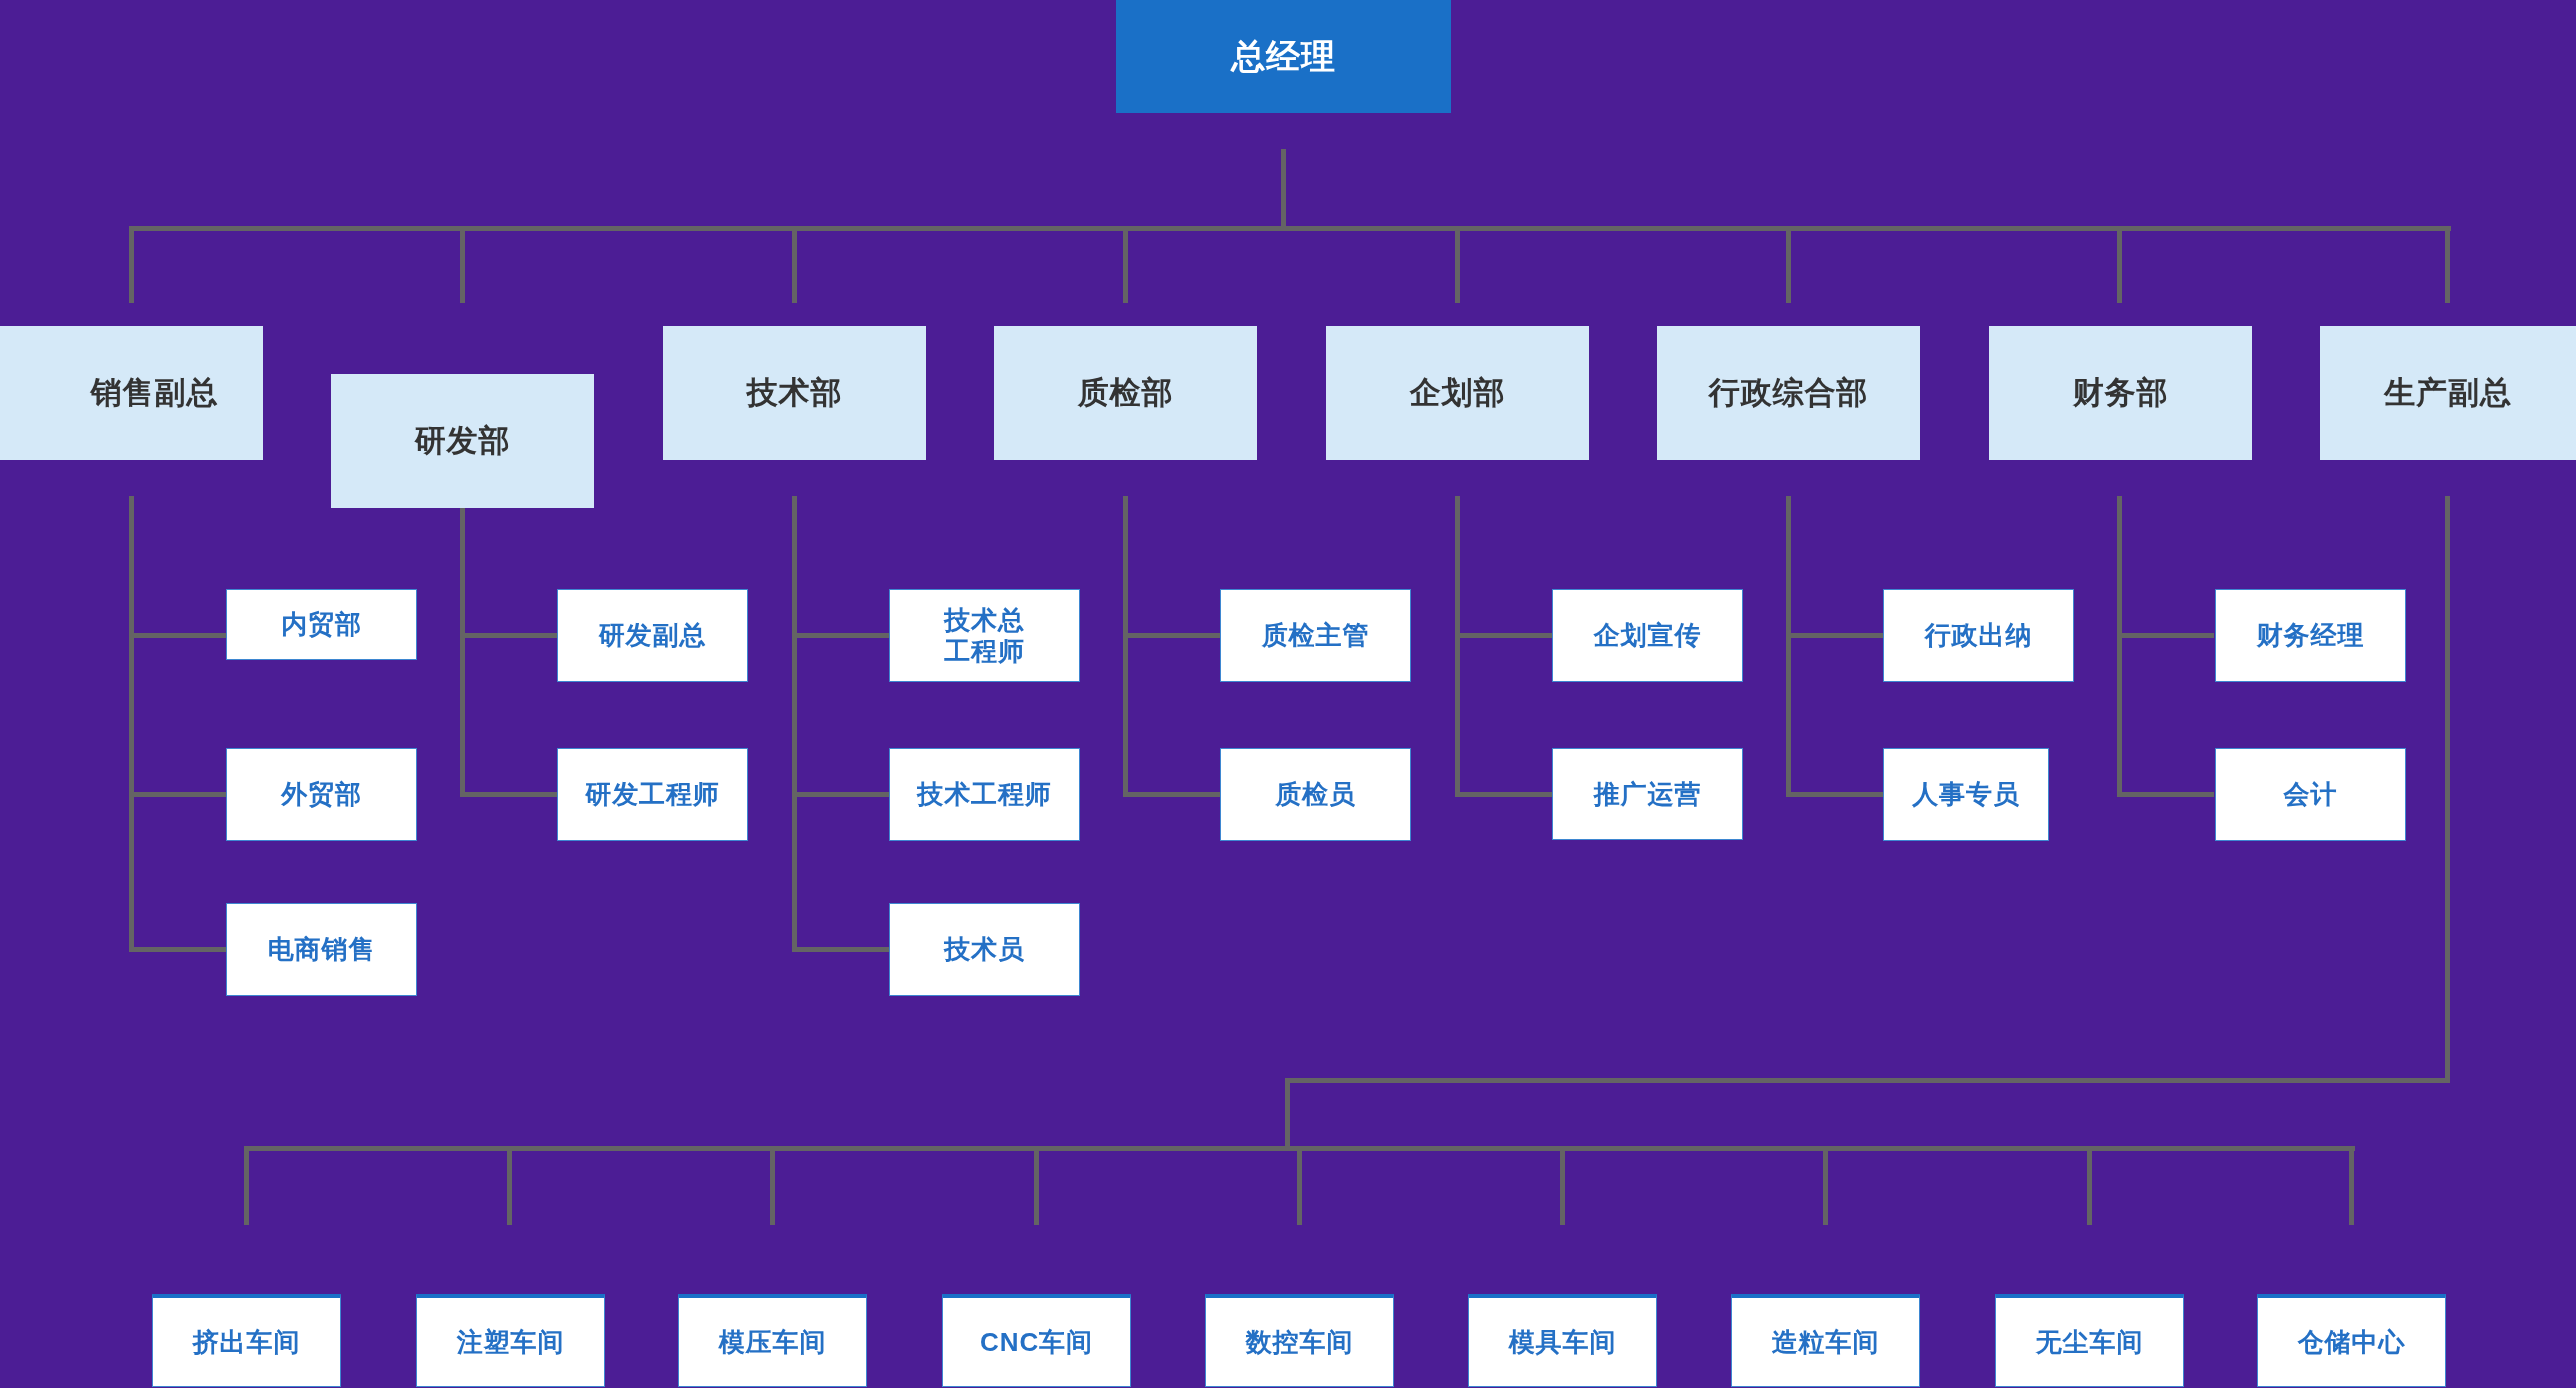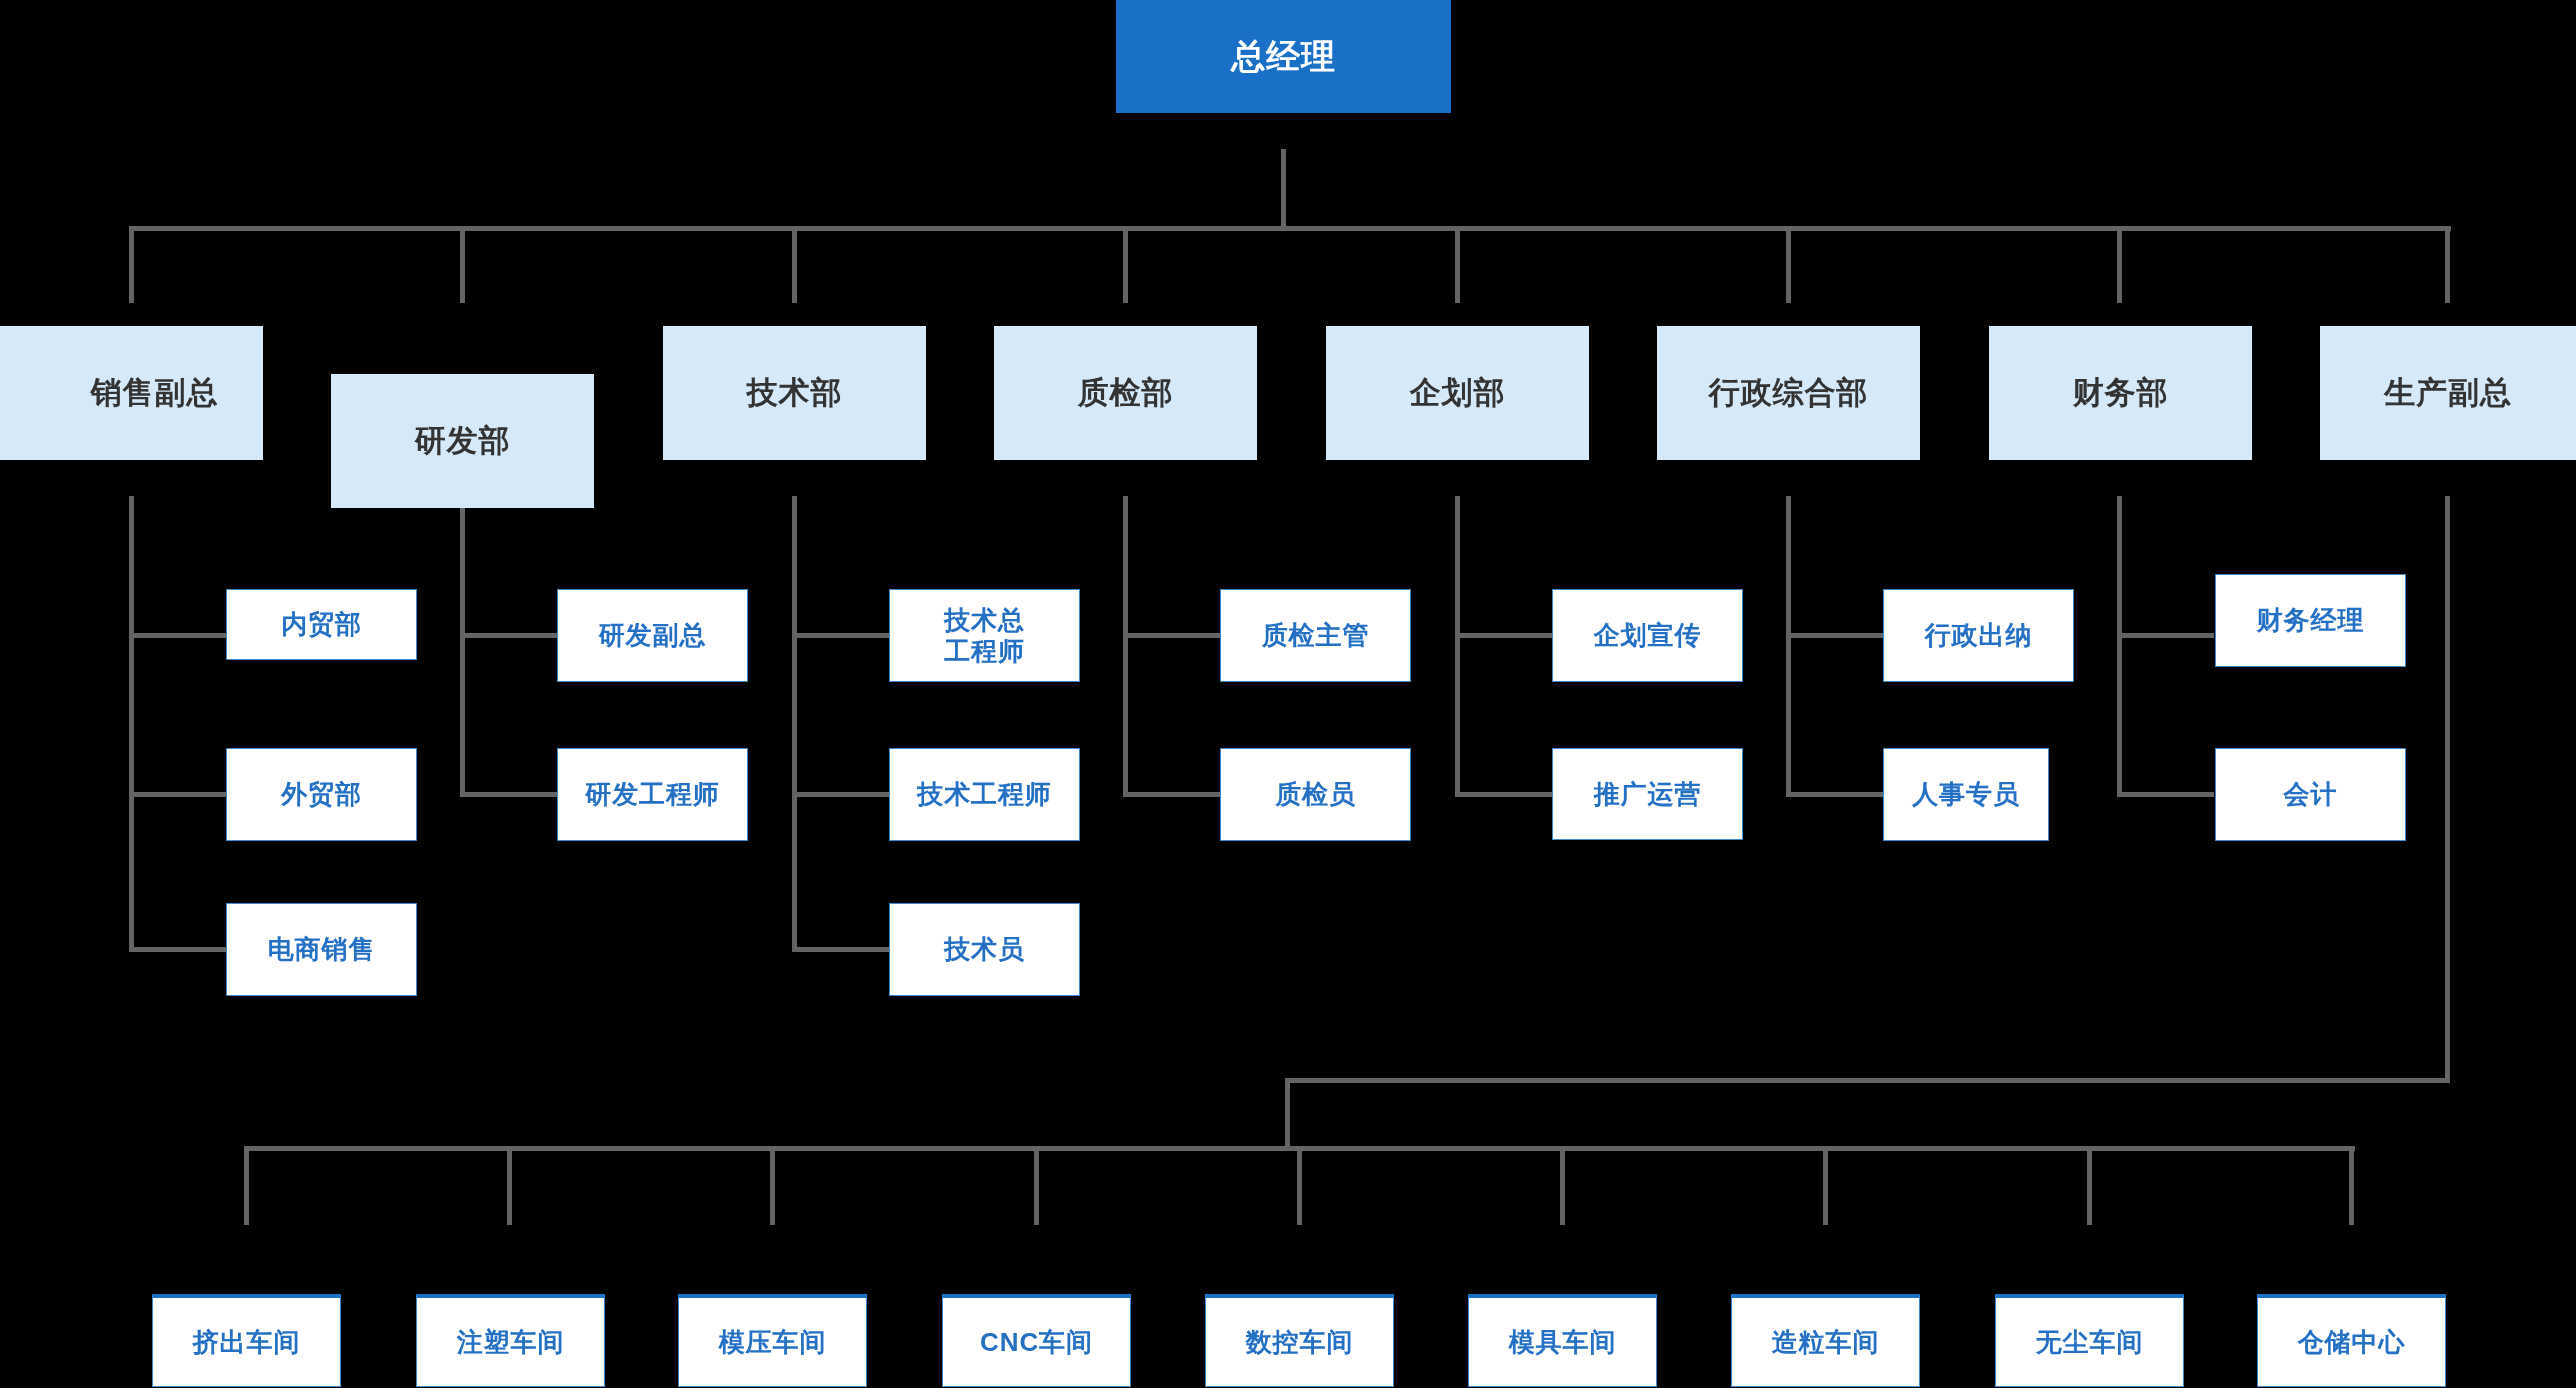--- a/index.html
+++ b/index.html
@@ -1,19 +1,19 @@
 <!DOCTYPE html>
 <html style="font-size:13.7px"><head>
 <meta charset="utf-8">
 <style>
   html,body{margin:0;padding:0;background:#ffffff;}
   #canvas{
     position:relative;
     width:2576px;height:1388px;
-    background:#000000;
+    background:#4c1d95;
     font-family:"Liberation Sans","DejaVu Sans",sans-serif;
     overflow:hidden;
   }
   .connector{
     position:absolute;
     background:var(--connector,#646464);
   }
   .node{
     position:absolute;
     display:flex;align-items:center;justify-content:center;
@@ -114,21 +114,21 @@
     <div class="node dept-node" style="left: 994px; top: 326px; width: 263px; height: 134px;">质检部</div>
     <div class="node child-node" style="left: 1220px; top: 589px; width: 191px; height: 93px;">质检主管</div>
     <div class="node child-node" style="left: 1220px; top: 748px; width: 191px; height: 93px;">质检员</div>
     <div class="node dept-node" style="left: 1326px; top: 326px; width: 263px; height: 134px;">企划部</div>
     <div class="node child-node" style="left: 1552px; top: 589px; width: 191px; height: 93px;">企划宣传</div>
     <div class="node child-node" style="left: 1552px; top: 748px; width: 191px; height: 92px;">推广运营</div>
     <div class="node dept-node" style="left: 1657px; top: 326px; width: 263px; height: 134px;">行政综合部</div>
     <div class="node child-node" style="left: 1883px; top: 589px; width: 191px; height: 93px;">行政出纳</div>
     <div class="node child-node" style="left: 1883px; top: 748px; width: 166px; height: 93px;">人事专员</div>
     <div class="node dept-node" style="left: 1989px; top: 326px; width: 263px; height: 134px;">财务部</div>
-    <div class="node child-node" style="left: 2215px; top: 574px; width: 191px; height: 93px;">财务经理</div>
+    <div class="node child-node" style="left: 2215px; top: 589px; width: 191px; height: 93px;">财务经理</div>
     <div class="node child-node" style="left: 2215px; top: 748px; width: 191px; height: 93px;">会计</div>
     <div class="node dept-node" style="left: 2320px; top: 326px; width: 256px; height: 134px;">生产副总</div>
     <div class="node workshop-node" style="left: 152px; top: 1294px; width: 189px; height: 93px;">挤出车间</div>
     <div class="node workshop-node" style="left: 416px; top: 1294px; width: 189px; height: 93px;">注塑车间</div>
     <div class="node workshop-node" style="left: 678px; top: 1294px; width: 189px; height: 93px;">模压车间</div>
     <div class="node workshop-node" style="left: 942px; top: 1294px; width: 189px; height: 93px;">CNC车间</div>
     <div class="node workshop-node" style="left: 1205px; top: 1294px; width: 189px; height: 93px;">数控车间</div>
     <div class="node workshop-node" style="left: 1468px; top: 1294px; width: 189px; height: 93px;">模具车间</div>
     <div class="node workshop-node" style="left: 1731px; top: 1294px; width: 189px; height: 93px;">造粒车间</div>
     <div class="node workshop-node" style="left: 1995px; top: 1294px; width: 189px; height: 93px;">无尘车间</div>

